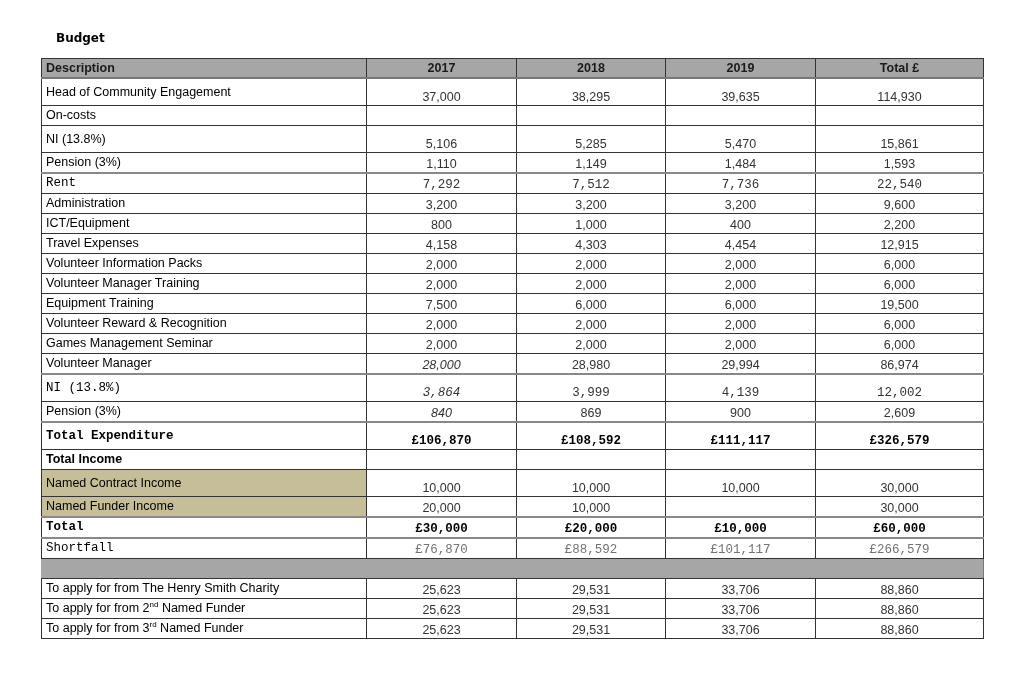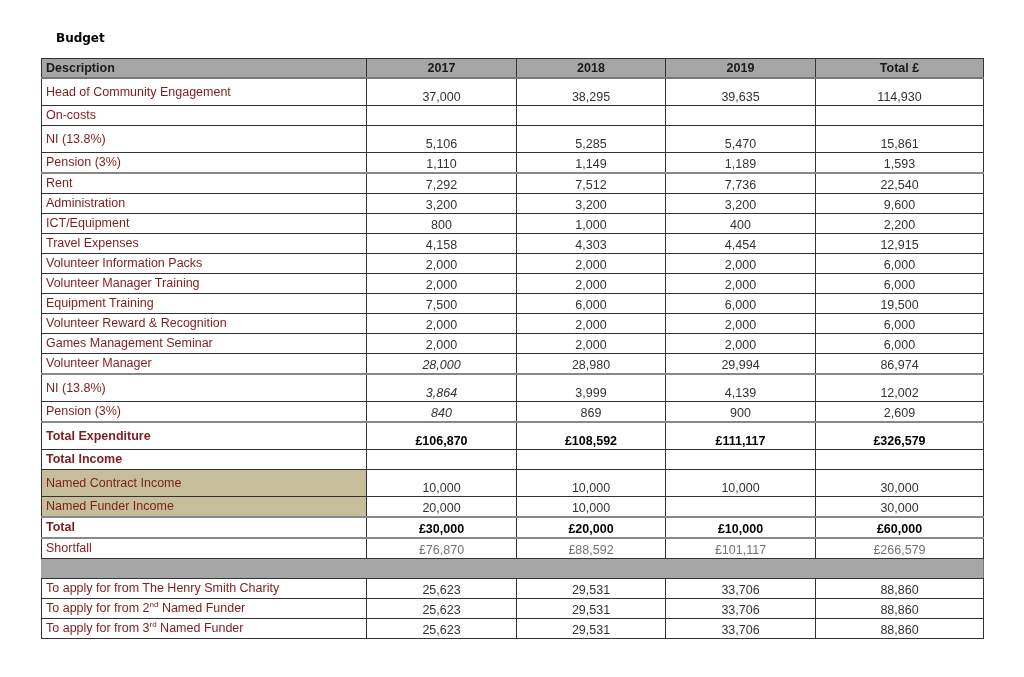--- a/index.html
+++ b/index.html
@@ -8,31 +8,31 @@
   table.budget { position:absolute; left:41px; top:58px; width:942px; border-collapse:collapse; table-layout:fixed; font-size:12.5px; }
   table.budget col.c0 { width:325px; }
   table.budget col.c1 { width:150px; }
   table.budget col.c2 { width:149px; }
   table.budget col.c3 { width:150px; }
   table.budget col.c4 { width:168px; }
   table.budget td, table.budget th { border:1px solid #333; padding:0 4px; height:19px; line-height:19px; white-space:nowrap; overflow:hidden; }
   table.budget th { background:#a6a6a6; font-weight:bold; color:#1a1a1a; text-align:center; height:18px; line-height:18px; border-bottom:2px solid #777; }
   table.budget th.desc { text-align:left; }
   table.budget td.num { text-align:center; vertical-align:bottom; line-height:16px; color:#333; }
-  table.budget td.desc { text-align:left; color:#7f1d1d; }
+  table.budget td.desc { text-align:left; color:#000000; }
   tr.tall td { height:22px; }
   tr.tall td.num { padding-top:4px; }
   tr.bold td { font-weight:bold; color:#000; }
   tr.bold td.num { color:#000; }
   tr.income td.desc { background:#c6be98; }
   tr.shortfall td { color:#ee2a2a; }
   tr.shortfall td.num { color:#737373; }
   tr.spacer td { background:#a6a6a6; height:19px; border-left:1px solid #a6a6a6; border-right:1px solid #777; }
   td.italic { font-style:italic;margin-top:8px; }
-  tr.sep td { border-top:2px solid #888; }
+  tr.sep td { border-top:2px solid #888;font-family:Liberation Mono, monospace; }
   sup { font-size:8px; line-height:0; vertical-align:super; }
 </style>
 </head>
 <body>
 
 <div class="title">Budget</div>
 
 <table class="budget">
   <colgroup>
       <col class="c0">
@@ -69,21 +69,21 @@
       <td class="desc">NI (13.8%)</td>
       <td class="num">5,106</td>
       <td class="num">5,285</td>
       <td class="num">5,470</td>
       <td class="num">15,861</td>
     </tr>
     <tr>
       <td class="desc">Pension (3%)</td>
       <td class="num">1,110</td>
       <td class="num">1,149</td>
-      <td class="num">1,189</td>
+      <td class="num">1,484</td>
       <td class="num">1,593</td>
     </tr>
     <tr class="sep">
       <td class="desc">Rent</td>
       <td class="num">7,292</td>
       <td class="num">7,512</td>
       <td class="num">7,736</td>
       <td class="num">22,540</td>
     </tr>
     <tr>

